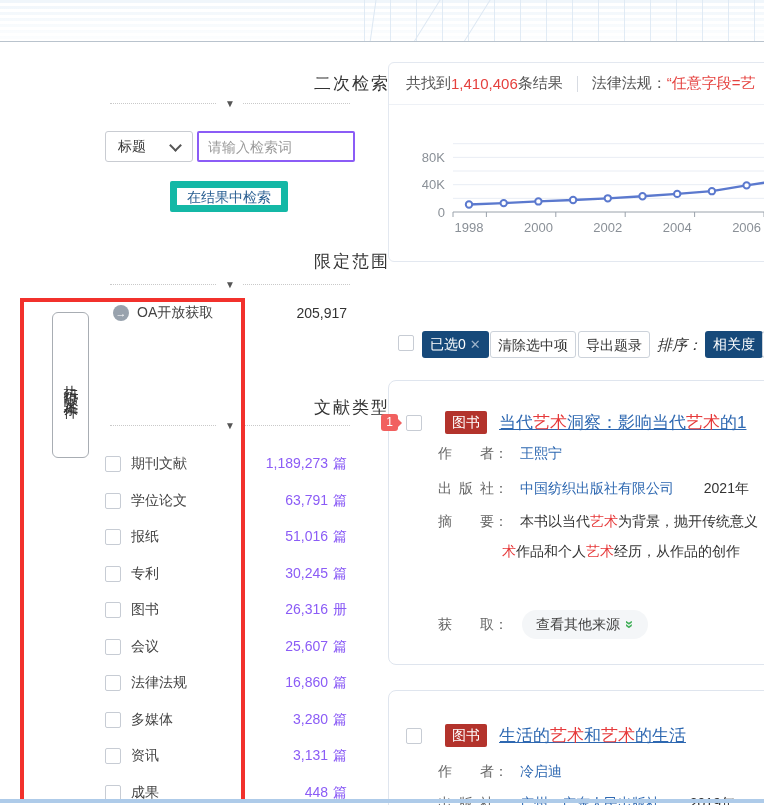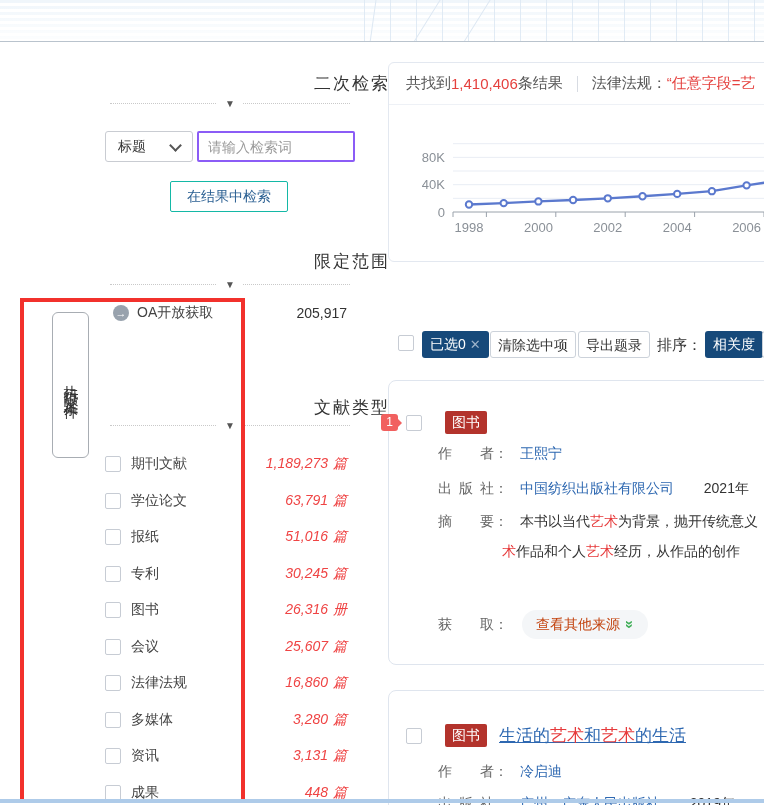--- a/index.html
+++ b/index.html
@@ -17,50 +17,50 @@
   .side-h{position:absolute;left:70px;width:320px;text-align:right;font-size:17px;color:#333;letter-spacing:2px;}
   .divider{position:absolute;left:110px;width:240px;height:0;border-top:1px dotted #c9c9c9;}
   .divider .tri{position:absolute;left:50%;top:-8px;transform:translateX(-50%);background:#fff;padding:0 8px;color:#555;font-size:10px;line-height:16px;}
   .select-box{position:absolute;left:105px;top:131px;width:88px;height:31px;border:1px solid #c9ccd2;border-radius:3px;
     background:#fff;display:flex;align-items:center;font-size:14px;color:#333;cursor:pointer;box-sizing:border-box;}
   .select-box .txt{margin-left:12px;}
   .chev{width:7px;height:7px;border-left:2px solid #555;border-bottom:2px solid #555;transform:rotate(-45deg);margin-left:auto;margin-right:12px;margin-top:-3px;}
   .kw-input{position:absolute;left:197px;top:131px;width:158px;height:31px;border:2px solid #8b5cf6;border-radius:2px;
     box-sizing:border-box;font-size:14px;padding:0 9px;color:#333;font-family:inherit;}
   .kw-input::placeholder{color:#9b9b9b;}
-  .search-btn{position:absolute;left:170px;top:181px;width:118px;height:31px;background:#fff;border:1px solid #14b8a6;
+  .search-btn{position:absolute;left:170px;top:181px;width:118px;height:31px;background:#fff;border:7px solid #14b8a6;
     border-radius:2px;color:#2a5f92;font-size:14px;font-family:inherit;cursor:pointer;}
   .red-box{position:absolute;left:20px;top:298px;width:217px;height:497px;border:4px solid #f2312c;z-index:6;pointer-events:none;}
   .v-tip{position:absolute;left:52px;top:312px;width:37px;height:146px;border:1px solid #a8adb3;border-radius:6px;background:#fff;
     box-sizing:border-box;writing-mode:vertical-rl;text-orientation:upright;font-size:15px;color:#333;letter-spacing:4px;
     display:flex;align-items:center;justify-content:center;z-index:7;}
   .oa-row{position:absolute;left:113px;top:300px;width:234px;height:26px;display:flex;align-items:center;}
   .oa-ic{width:16px;height:16px;border-radius:50%;background:#98a2ad;color:#fff;font-size:11px;line-height:16px;text-align:center;margin-right:8px;cursor:pointer;}
   .oa-lab{font-size:14px;color:#444;cursor:pointer;}
   .oa-cnt{margin-left:auto;font-size:14px;color:#333;}
   .doc-list{position:absolute;left:105px;top:446px;width:242px;margin:0;padding:0;list-style:none;}
   .doc-list li{height:36.5px;display:flex;align-items:center;}
   .cb{width:14px;height:14px;border:1px solid #c7ccd4;border-radius:2px;background:#fff;display:inline-block;box-sizing:content-box;cursor:pointer;flex:none;}
   .doc-lab{font-size:14px;color:#444;margin-left:10px;}
-  .doc-cnt{margin-left:auto;font-size:14px;color:#ef4444;font-style:italic;}
+  .doc-cnt{margin-left:auto;font-size:14px;color:#8b5cf6;}
   .doc-unit{margin-left:5px;}
   
   .summary-panel{position:absolute;left:388px;top:62px;width:400px;height:200px;border:1px solid #e3e8f0;border-radius:6px;box-sizing:border-box;background:#fff;}
   .summary-row{height:41px;border-bottom:1px solid #eef1f6;display:flex;align-items:center;padding-left:17px;font-size:15px;color:#555;white-space:nowrap;}
   .red-txt{color:#e5413e;}
   .vbar{width:1px;height:16px;background:#d7dbe2;margin:0 14px;}
   .trend{position:absolute;left:0;top:41px;}
   .tick{font-size:13px;fill:#8a9097;font-family:"Liberation Sans","DejaVu Sans",sans-serif;}
   
   .tb-cb{position:absolute;left:398px;top:335px;}
   .btn{position:absolute;top:331px;height:27px;line-height:27px;font-size:14px;border-radius:3px;box-sizing:border-box;cursor:pointer;white-space:nowrap;}
   .btn-dark{background:#16497a;color:#fff;padding:0 8px;border:none;}
   .btn-light{background:#fff;color:#333;border:1px solid #ccd2da;padding:0 7px;}
   .close-x{color:#9db3ca;margin-left:4px;font-size:13px;}
-  .sort-label{position:absolute;left:657px;top:331px;line-height:27px;font-size:15px;color:#333;}
+  .sort-label{position:absolute;left:657px;top:331px;line-height:27px;font-size:15px;color:#333;font-style:italic;}
   
   .card{position:absolute;left:388px;width:428px;background:#fff;border:1px solid #dfe5ee;border-radius:8px;box-sizing:border-box;}
   .card1{top:380px;height:285px;} .card2{top:690px;height:170px;}
   .idx-badge{position:absolute;left:-8px;top:33px;width:17px;height:17px;background:#f1605f;border-radius:3px;color:#fff;
     font-size:12px;line-height:17px;text-align:center;}
   .idx-badge:after{content:"";position:absolute;right:-4px;top:50%;margin-top:-4px;border-left:4px solid #f1605f;
     border-top:4px solid transparent;border-bottom:4px solid transparent;}
   .head-row{position:absolute;left:17px;top:30px;display:flex;align-items:center;white-space:nowrap;}
   .type-badge{background:#b3332c;color:#fff;font-size:14px;height:23px;line-height:23px;padding:0 7px;border-radius:2px;margin-left:23px;}
   .title-link{font-size:17px;color:#2e68b1;text-decoration:underline;margin-left:12px;cursor:pointer;}
@@ -69,21 +69,21 @@
   .lbl{display:inline-block;width:56px;text-align:justify;text-align-last:justify;color:#666;vertical-align:top;}
   .colon{color:#666;font-style:normal;}
   .val-link{color:#2e68b1;margin-left:8px;cursor:pointer;text-decoration:none;}
   .year{margin-left:26px;color:#333;}
   .abs-txt{margin-left:8px;color:#333;}
   .abs-cont{margin-left:64px;color:#333;}
   .hl{color:#e6393a;}
   .kw-link .hl{color:#e6393a;}
   .access-row{display:flex;align-items:center;}
   .pill{display:inline-flex;align-items:center;margin-left:14px;background:#f4f6f8;border-radius:15px;height:29px;padding:0 14px;cursor:pointer;}
-  .pill .p-txt{font-size:14px;color:#c2410c;}
+  .pill .p-txt{font-size:14px;color:#404040;}
   .g-chev{display:inline-block;color:#3fae57;font-size:15px;font-weight:bold;transform:rotate(90deg);margin-left:6px;}
   .bottom-line{position:absolute;left:0;top:799px;width:764px;height:4px;background:#aecbe9;z-index:10;}
 </style>
 </head>
 <body>
 
 <div class="screen">
 
   <div class="top-banner">
     <div class="fade"></div>
@@ -229,20 +229,21 @@
   <button class="btn btn-light" style="left:578px">导出题录</button>
   <span class="sort-label">排序：</span>
   <button class="btn btn-dark" style="left:705px">相关度</button>
   <button class="btn btn-light" style="left:762px;width:40px"></button>
 
   <div class="card card1">
     <span class="idx-badge">1</span>
     <div class="head-row">
       <span class="cb"></span>
       <span class="type-badge">图书</span>
+      <a class="title-link"><span>当代</span><span class="hl">艺术</span><span>洞察：影响当代</span><span class="hl">艺术</span><span>的1</span></a>
     </div>
     <div class="row" style="top:64px">
       <span class="lbl">作者</span><i class="colon">：</i>
       <a class="val-link">王熙宁</a>
     </div>
     <div class="row" style="top:99px">
       <span class="lbl">出版社</span><i class="colon">：</i>
       <a class="val-link">中国纺织出版社有限公司</a>
       <span class="year">2021年</span>
       

